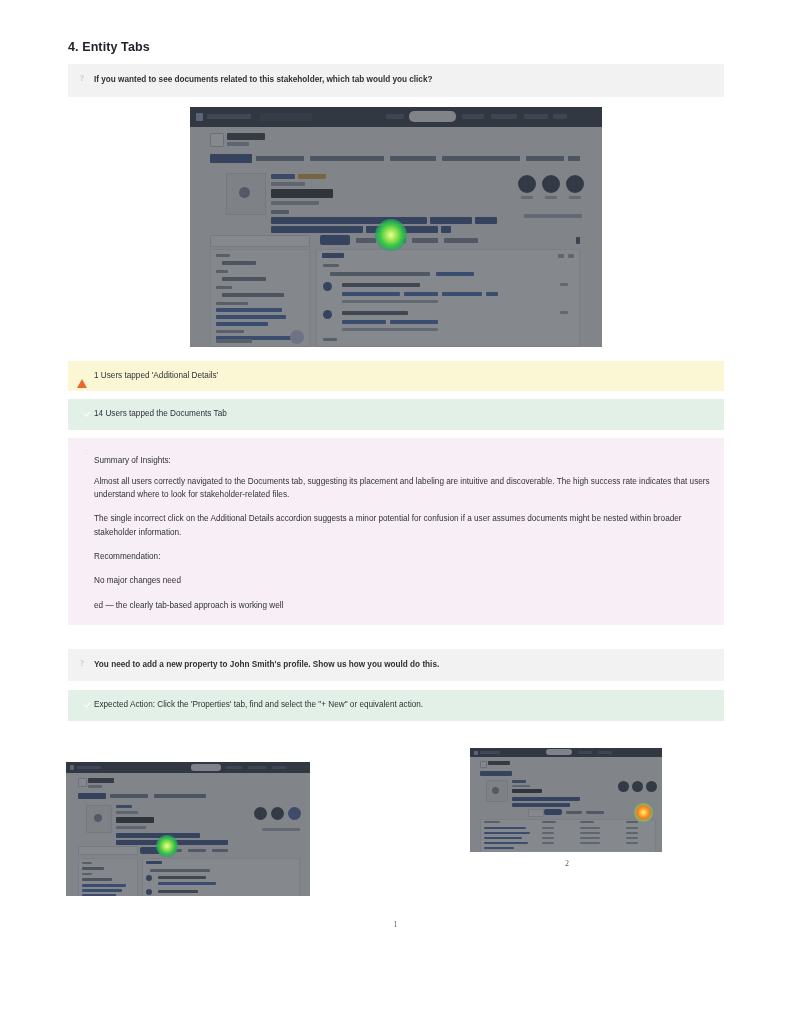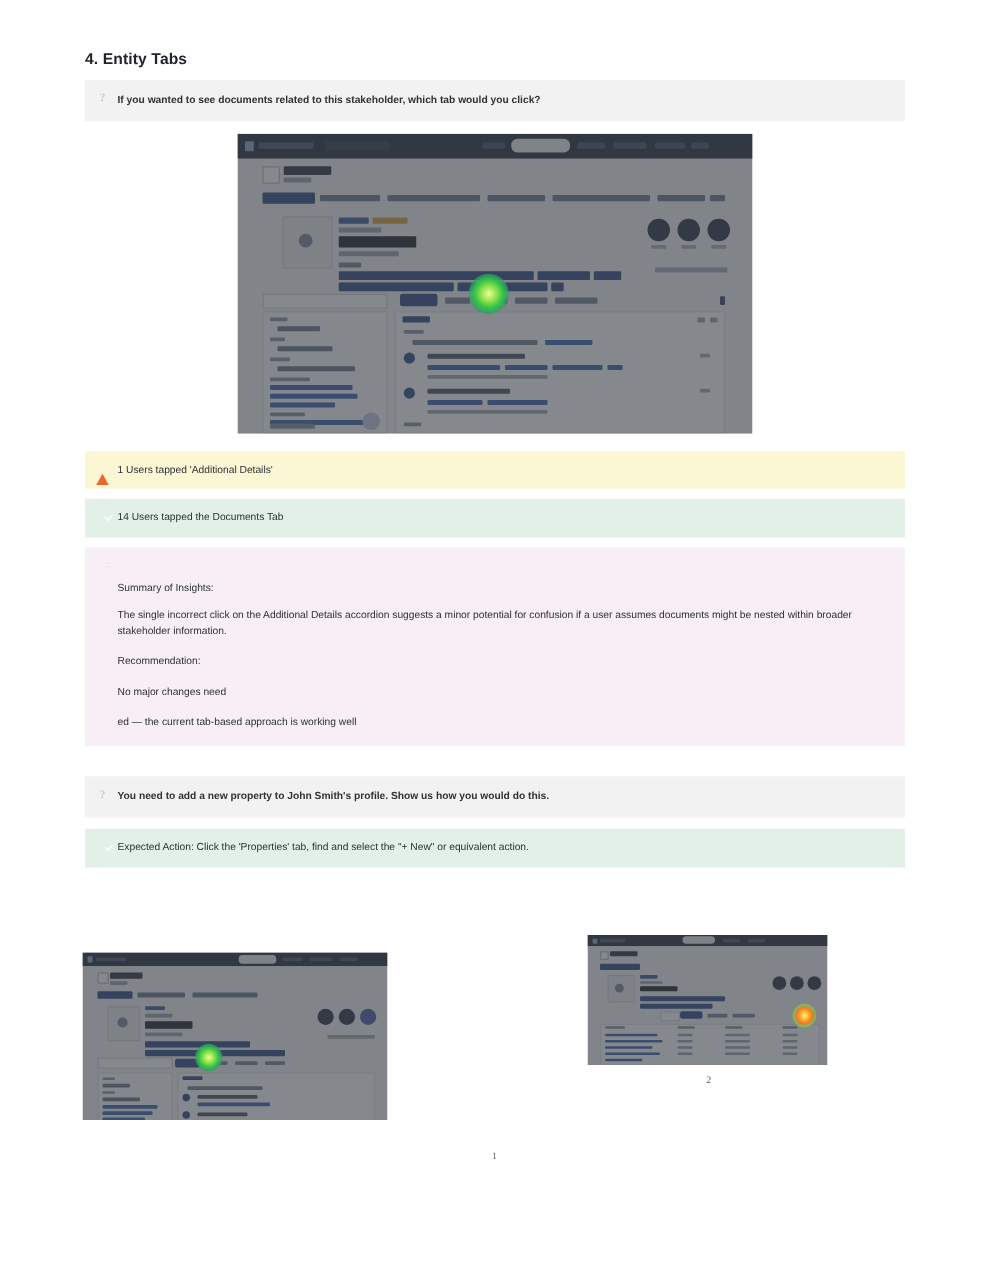--- a/index.html
+++ b/index.html
@@ -113,21 +113,21 @@
     content: "";
     position: absolute;
     left: 2px; top: 2.5px;
     width: 5px; height: 1.4px;
     background: #f3e6f3;
     box-shadow: 0 3px 0 0 #f3e6f3;
   }
 
   .insight-title {
     font-weight: normal;
-    margin: 16px 0 7px 0;
+    margin: 6px 0 7px 0;
     font-size: 8.2px;
   }
   .insight-para {
     margin: 0 0 11px 0;
     font-size: 8.2px;
     line-height: 1.62;
   }
   .insight-para:last-child { margin-bottom: 0; }
 
   
@@ -328,24 +328,25 @@
     <div class="callout callout-success">
       <span class="cicon"><span class="icon-check-circle"></span></span>
       <span>14 Users tapped the Documents Tab</span>
     </div>
 
     <div style="height:8px;"></div>
 
     <div class="callout callout-insight">
       <span class="cicon"><span class="icon-note"></span></span>
       <p class="insight-title">Summary of Insights:</p>
+      <p class="insight-para">Almost all users correctly navigated to the Documents tab, suggesting its placement and labeling are intuitive and discoverable. The high success rate indicates that users understand where to look for stakeholder-related files.</p>
       <p class="insight-para">The single incorrect click on the Additional Details accordion suggests a minor potential for confusion if a user assumes documents might be nested within broader stakeholder information.</p>
       <p class="insight-para">Recommendation:</p>
       <p class="insight-para">No major changes need</p>
-      <p class="insight-para">ed — the current tab-based approach is working well</p>
+      <p class="insight-para">ed — the clearly tab-based approach is working well</p>
     </div>
 
     <div style="height:24px;"></div>
 
 
     <div class="callout callout-prompt">
       <span class="cicon icon-question">?</span>
       <span class="line">You need to add a new property to John Smith's profile. Show us how you would do this.</span>
     </div>
 

